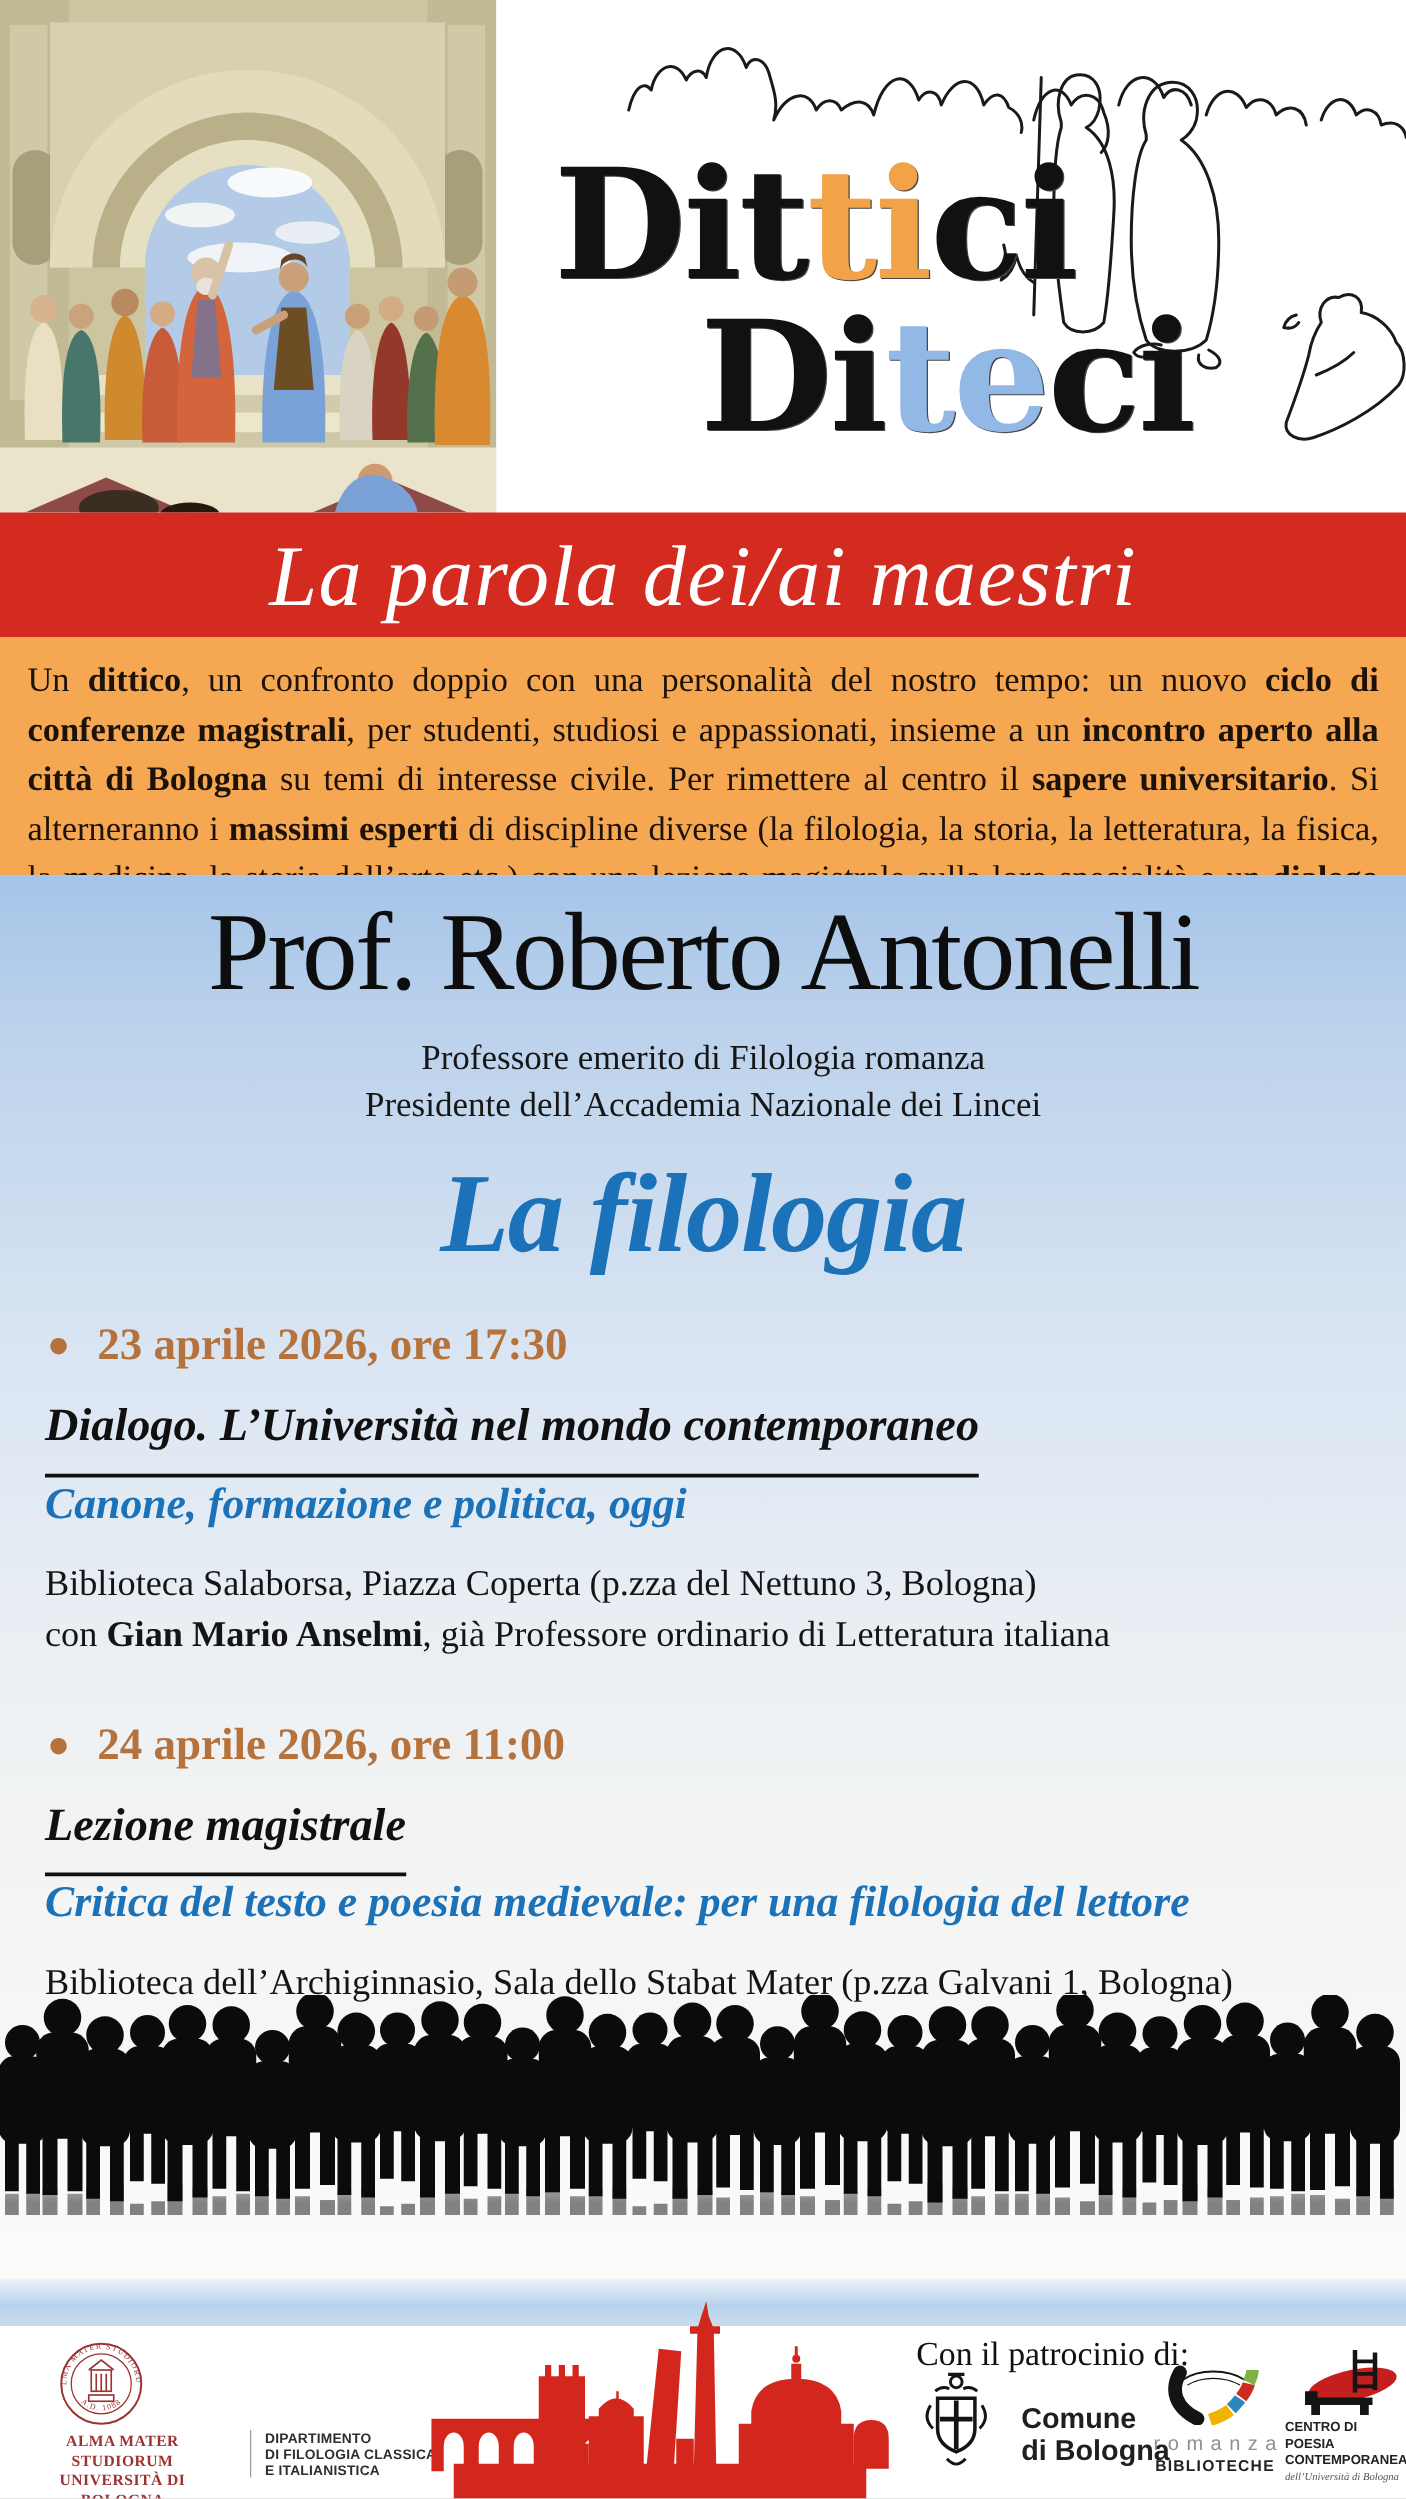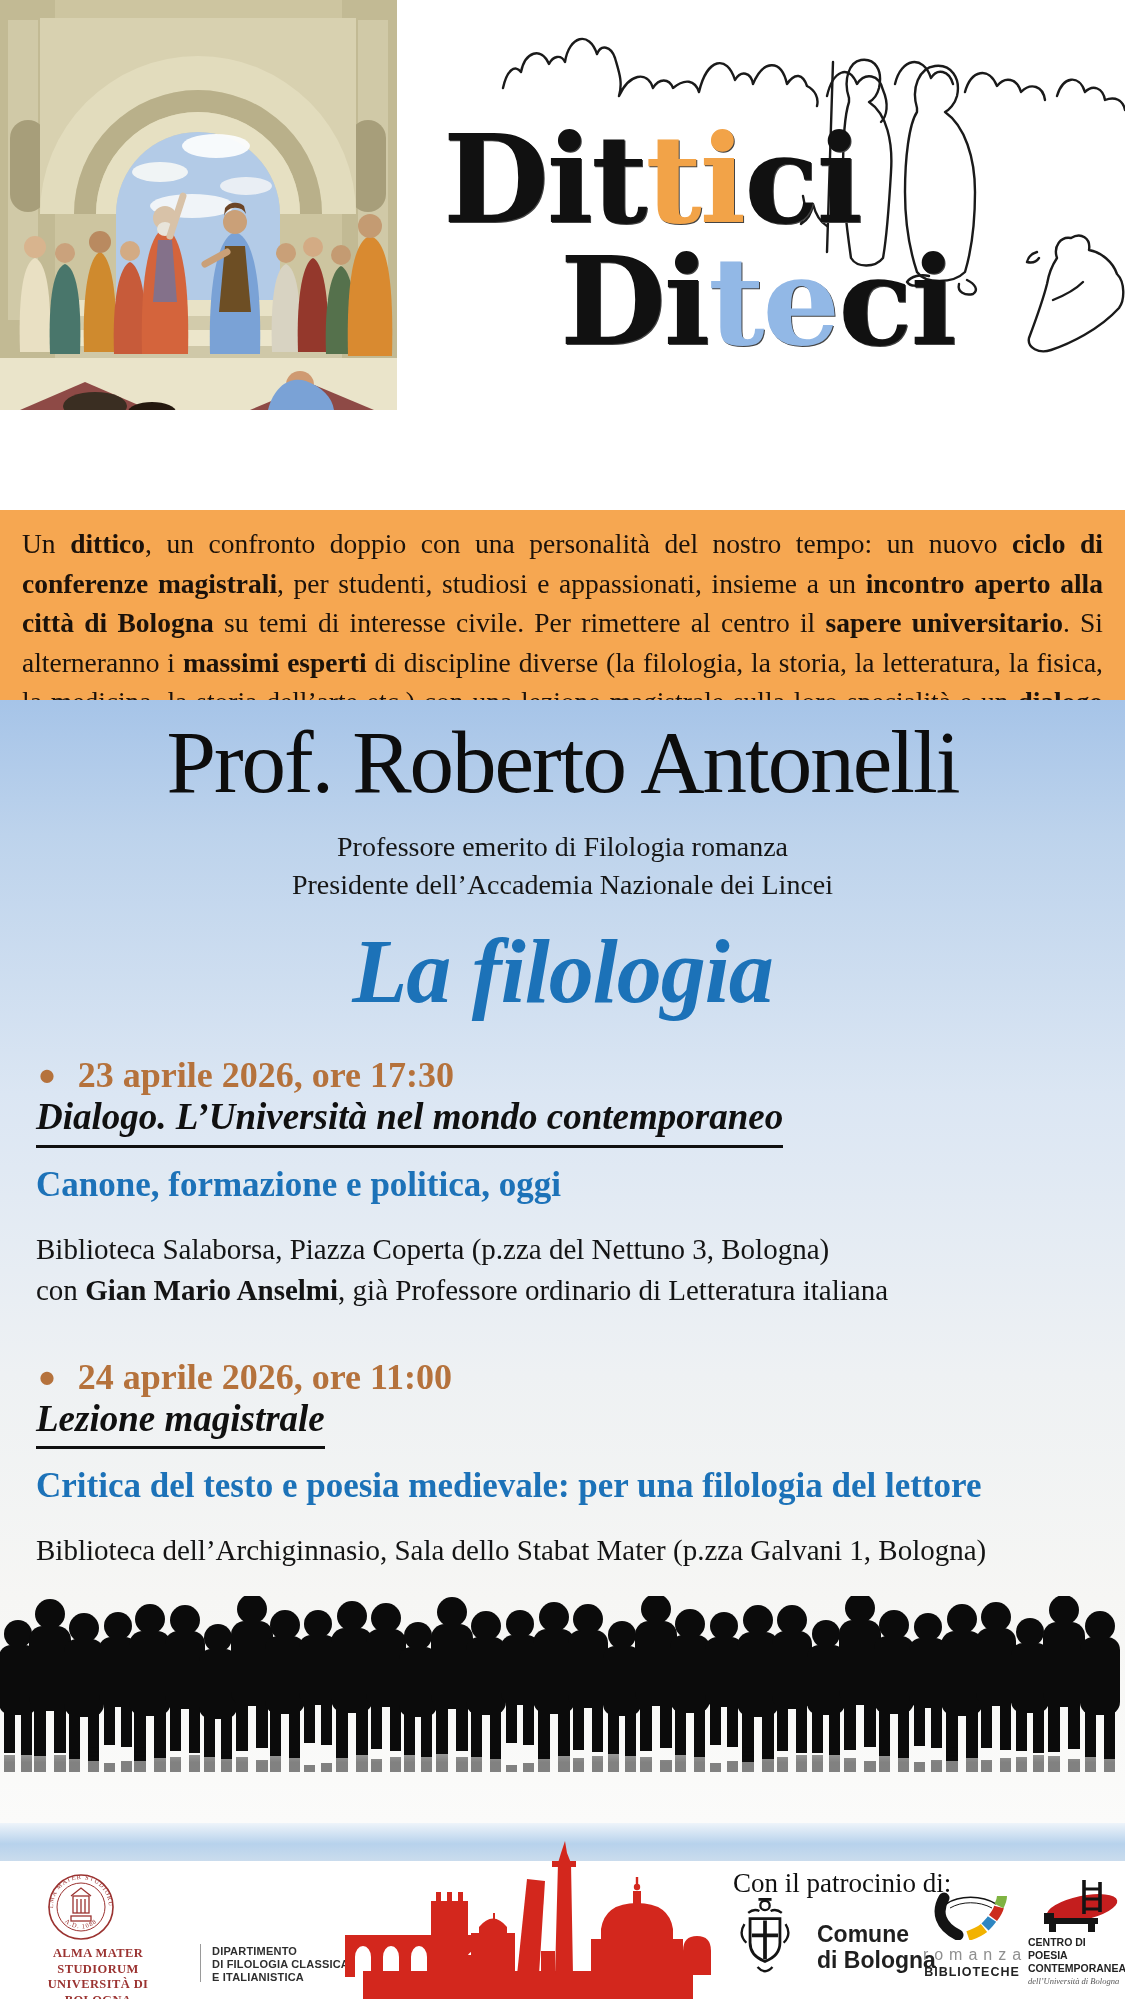--- a/index.html
+++ b/index.html
@@ -29,23 +29,23 @@
   .main{position:absolute;left:0;top:700px;width:1125px;height:1123px;
         background:linear-gradient(180deg,#a6c4e8 0%,#bdd3ec 12%,#dbe6f3 35%,#eef1f3 60%,#f6f6f4 80%,#fbfbfa 100%);}
   .speaker-name{margin:14px 0 0 0;text-align:center;font-size:89px;font-weight:500;color:#0d0d0d;
                 letter-spacing:-2px;line-height:1.1;}
   .speaker-roles{margin-top:16px;text-align:center;font-size:28px;line-height:1.35;color:#161616;}
   .topic{margin-top:22px;text-align:center;font-size:90px;font-style:italic;font-weight:700;
          color:#1c72b8;line-height:1.05;letter-spacing:-1px;}
   .events{margin-top:34px;padding-left:36px;}
   .event-date{font-size:36px;font-weight:700;color:#b5723c;}
   .event-date .bullet{display:inline-block;margin-right:20px;transform:scale(.85);}
-  .event-kind{display:inline-block;font-size:37px;font-style:italic;font-weight:700;color:#101010;
-              border-bottom:3px solid #101010;padding-bottom:6px;line-height:1.15;}
-  .event-title{margin-top:16px;font-size:35px;font-weight:700;color:#1c72b8;line-height:1.2;}
+  .event-kind{display:inline-block;margin-top:24px;font-size:37px;font-style:italic;font-weight:700;color:#101010;
+              border-bottom:3px solid #101010;padding-bottom:16px;line-height:1.15;}
+  .event-title{margin-top:0;font-size:35px;font-style:italic;font-weight:700;color:#1c72b8;line-height:1.2;}
   .event-venue{margin-top:24px;font-size:29px;color:#141414;line-height:1.35;}
   .event-with{margin-top:2px;font-size:29px;color:#141414;line-height:1.35;}
   .event-with b{font-weight:700;}
   .event+.event{margin-top:46px;}
   
   .crowd{position:absolute;left:0;top:1596px;}
   
   .strip{position:absolute;left:0;top:1823px;width:1125px;height:38px;
          background:linear-gradient(180deg,#eef4fa 0%,#b7d2ec 55%,#cadced 100%);}
   .footer{position:absolute;left:0;top:1861px;width:1125px;height:138px;background:#fff;}
@@ -172,20 +172,23 @@
         <path d="M540,252 q-8,2 -10,10 q8,2 12,-4"></path>
       </g>
     </svg>
 
     <div class="logo">
       <div class="logo-line logo-line1"><span>Dit</span><span class="lg-orange">ti</span><span>ci</span></div>
       <div class="logo-line logo-line2"><span>Di</span><span class="lg-blue">te</span><span>ci</span></div>
     </div>
   </div>
 
+  <div class="banner">
+    <h1 class="banner-title">La parola dei/ai maestri</h1>
+  </div>
 
   <div class="intro">
     <p>Un <b>dittico</b>, un confronto doppio con una personalità del nostro tempo: un nuovo <b>ciclo di conferenze magistrali</b>, per studenti, studiosi e appassionati, insieme a un <b>incontro aperto alla città di Bologna</b> su temi di interesse civile. Per rimettere al centro il <b>sapere universitario</b>. Si alterneranno i <b>massimi esperti</b> di discipline diverse (la filologia, la storia, la letteratura, la fisica, la medicina, la storia dell’arte etc.) con una lezione magistrale sulla loro specialità e un <b>dialogo pubblico</b>.</p>
   </div>
 
   <div class="main">
     <div class="speaker-name">Prof. Roberto Antonelli</div>
     <div class="speaker-roles">
       <div>Professore emerito di Filologia romanza</div>
       <div>Presidente dell’Accademia Nazionale dei Lincei</div>

